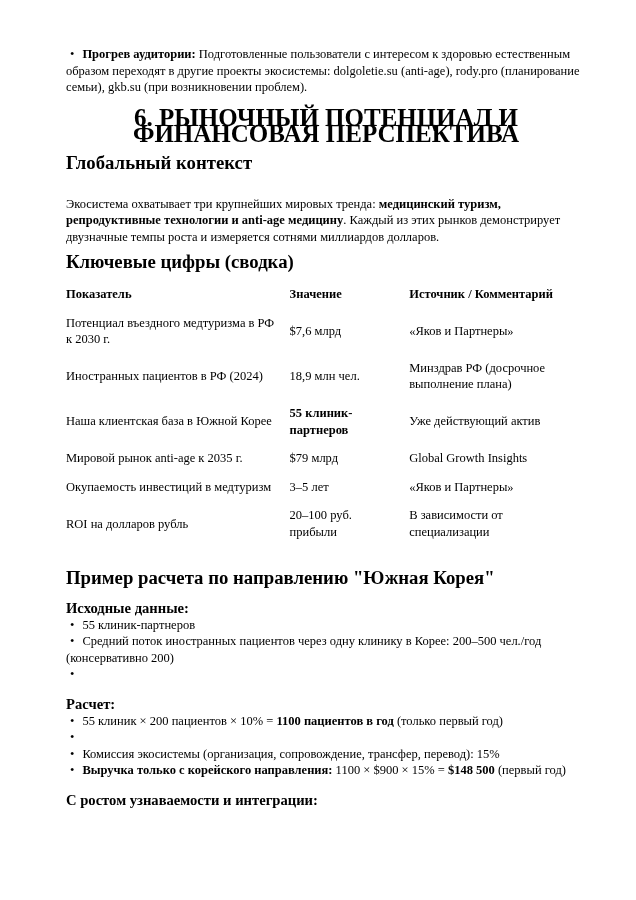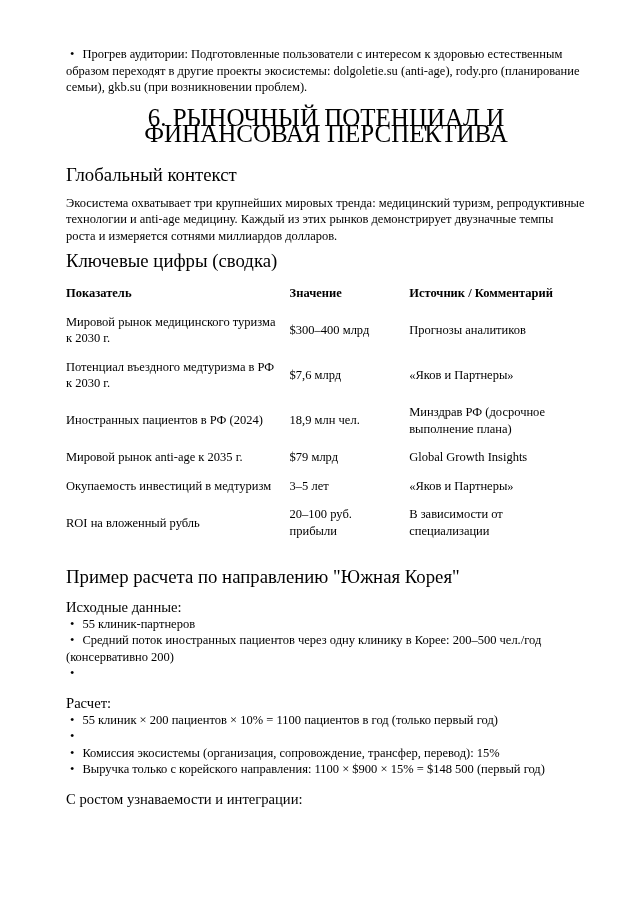--- a/index.html
+++ b/index.html
@@ -8,29 +8,29 @@
     width: 636px;
     height: 900px;
     overflow: hidden;
     font-family: "Liberation Serif", "DejaVu Serif", serif;
     font-size: 12.5px;
     line-height: 16.6px;
     color: #000000;
   }
   .page { padding: 46px 50px 0 66px; width: 636px; height: 900px; }
 
-  b, .bold, th, .h2, .main-heading { font-weight: normal; }
+  b, .bold, th, .h2, .main-heading { font-weight: bold; }
 
   .bullet-p { text-indent: 4px; }
   .dot { padding-right: 8px; }
   .dot::before { content: "\2022"; }
 
   .main-heading { text-align: center; margin-top: 14px; }
-  .h2 { margin-top: 24px; }
-  .para { margin-top: 11px; }
+  .h2 { margin-top: 12px; }
+  .para { margin-top: 24px; }
   #key-figures-heading { margin-top: 9px; }
 
   table { border-collapse: collapse; width: 100%; margin-top: 9px; table-layout: fixed; }
   th, td {
     text-align: left;
     vertical-align: middle;
     padding: 6px 10px 6px 0;
     font-weight: normal;
   }
   th { font-weight: bold; }
@@ -60,46 +60,46 @@
   <table>
     <thead>
       <tr>
         <th class="col1">Показатель</th>
         <th class="col2">Значение</th>
         <th class="col3">Источник / Комментарий</th>
       </tr>
     </thead>
     <tbody>
       <tr>
-        <td class="col1">Мировой рынок медицинского туризма к 2030 г.</td>
-        <td class="col2">$300–400 млрд</td>
-        <td class="col3">Прогнозы аналитиков</td>
-      </tr>
-      <tr>
         <td class="col1">Потенциал въездного медтуризма в РФ к 2030 г.</td>
         <td class="col2">$7,6 млрд</td>
         <td class="col3">«Яков и Партнеры»</td>
       </tr>
       <tr>
         <td class="col1">Иностранных пациентов в РФ (2024)</td>
         <td class="col2">18,9 млн чел.</td>
         <td class="col3">Минздрав РФ (досрочное выполнение плана)</td>
+      </tr>
+      <tr>
+        <td class="col1">Наша клиентская база в Южной Корее</td>
+        <td class="col2 bold">55 клиник-партнеров</td>
+        <td class="col3">Уже действующий актив</td>
       </tr>
       <tr>
         <td class="col1">Мировой рынок anti-age к 2035 г.</td>
         <td class="col2">$79 млрд</td>
         <td class="col3">Global Growth Insights</td>
       </tr>
       <tr>
         <td class="col1">Окупаемость инвестиций в медтуризм</td>
         <td class="col2">3–5 лет</td>
         <td class="col3">«Яков и Партнеры»</td>
       </tr>
       <tr>
-        <td class="col1">ROI на вложенный рубль</td>
+        <td class="col1">ROI на долларов рубль</td>
         <td class="col2">20–100 руб. прибыли</td>
         <td class="col3">В зависимости от специализации</td>
       </tr>
     </tbody>
   </table>
 
   <h2 class="h2" id="example-heading">Пример расчета по направлению "Южная Корея"</h2>
 
   <h3 class="h2" id="initial-heading">Исходные данные:</h3>
   <p class="bullet-p"><span class="dot"></span><span>55 клиник-партнеров</span></p>

